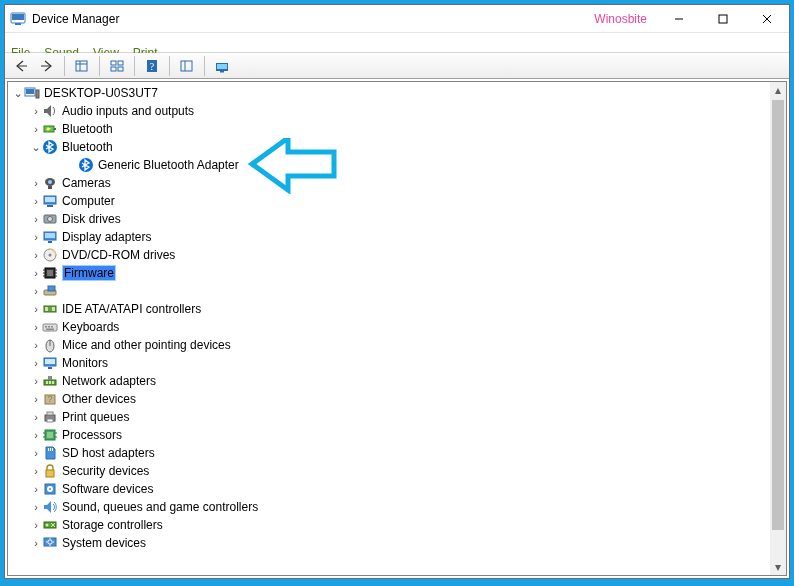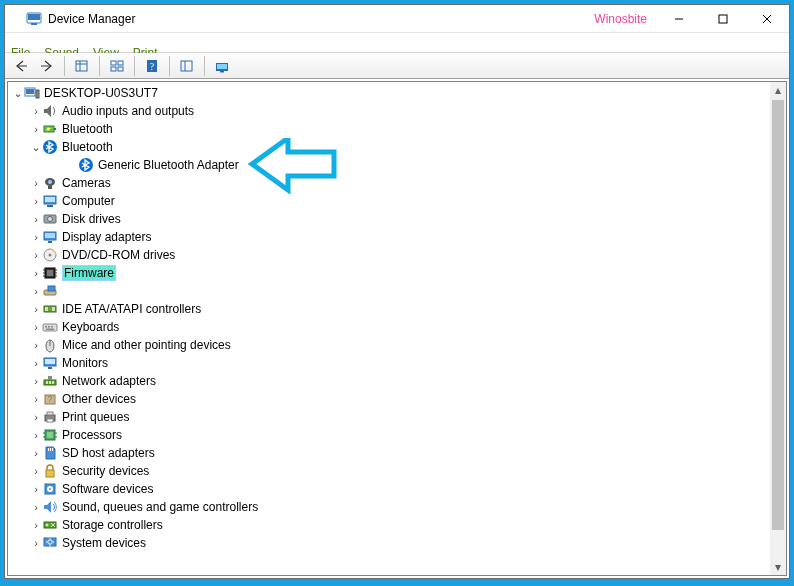--- a/index.html
+++ b/index.html
@@ -22,21 +22,21 @@
     background: #fff;
     border: 1px solid #6b6b6b;
     display: flex;
     flex-direction: column;
   }
   
   .titlebar {
     height: 28px;
     display: flex;
     align-items: center;
-    padding-left: 21px;
+    padding-left: 5px;
     border-bottom: 1px solid #e5e5e5;
   }
   .titlebar .app-icon { width: 16px; height: 16px; margin-right: 6px; }
   .titlebar .title { flex: 0 0 auto; font-size: 12px; color: #000; }
   .titlebar .spacer { flex: 1; }
   .titlebar .watermark { color: #ec4899; margin-right: 10px; }
   .sysbtn { width: 44px; height: 28px; display:flex; align-items:center; justify-content:center; color:#000; }
   
   .menubar {
     height: 20px;
@@ -89,21 +89,21 @@
   }
   .row .exp {
     width: 12px;
     font-size: 11px;
     color:#4a4a4a;
     text-align:center;
     font-family: "Segoe UI Symbol", sans-serif;
   }
   .row .ricon { width:16px; height:16px; margin-right:4px; display:flex; align-items:center; justify-content:center; }
   .row .label { font-size:12px; }
-  .row.selected .label { background:#5eead4; border:1px solid #99d1ff; padding:0 1px; }
+  .row.selected .label { background:#3b82f6; border:1px solid #99d1ff; padding:0 1px; }
   
   .lvl0 { padding-left: 4px; }
   .lvl1 { padding-left: 22px; }
   .lvl2 { padding-left: 58px; }
   
   .bigarrow {
     position:absolute;
     pointer-events:none;
   }
 </style>

